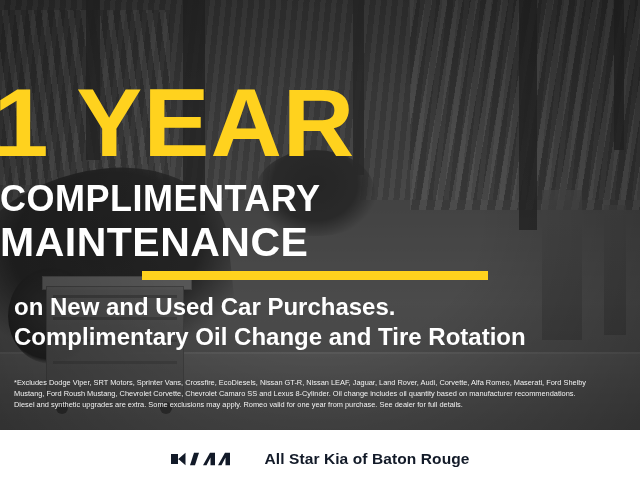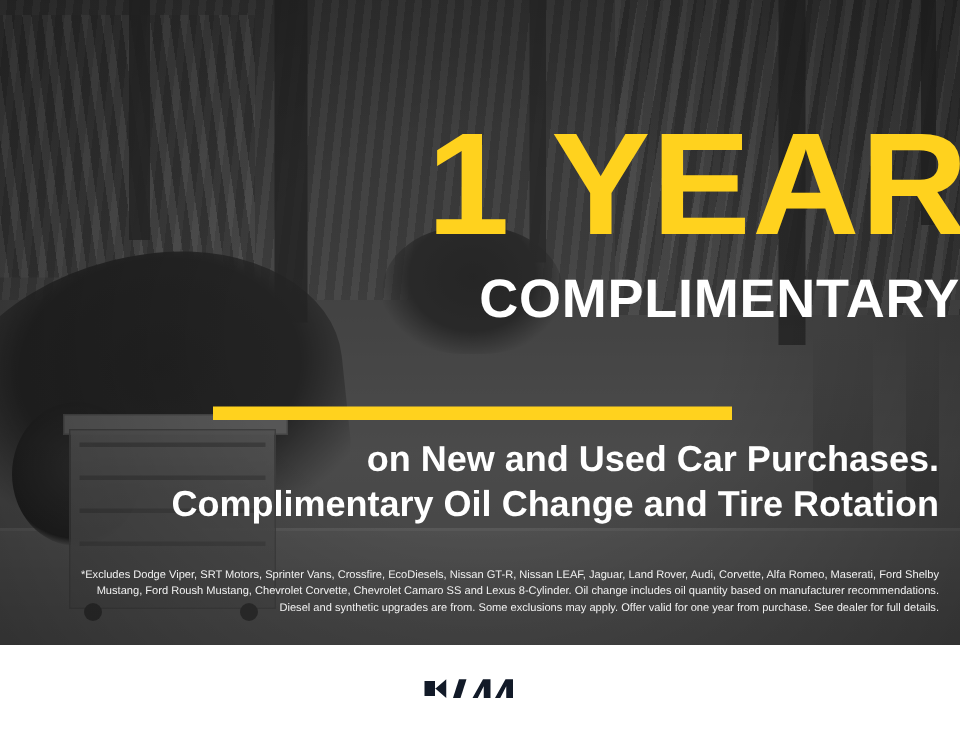--- a/index.html
+++ b/index.html
@@ -141,21 +141,21 @@
   }
   .bg-vignette {
     position:absolute; inset:0;
     background: radial-gradient(ellipse at 50% 45%, rgba(0,0,0,0) 35%, rgba(0,0,0,0.35) 100%);
   }
 
   
   .content {
     position: absolute;
     inset: 0;
-    text-align: right;
+    text-align: left;
     color: #ffffff;
     text-decoration: underline;
   }
 
   .headline-year {
     position: absolute;
     top: 74px;
     left: 0; right: 0;
     font-size: 97px;
     line-height: 97px;
@@ -270,44 +270,46 @@
   </div>
   <div class="bg-overlay"></div>
   <div class="bg-vignette"></div>
 
   <div class="content">
 
     <div class="headline-year">1 YEAR</div>
 
     <div class="headline-sub1">COMPLIMENTARY</div>
 
+    <div class="headline-sub2">MAINTENANCE</div>
 
     <div class="divider"></div>
 
     <div class="offer">
       <div>on New and Used Car Purchases.</div>
       <div>Complimentary Oil Change and Tire Rotation</div>
     </div>
 
     <div class="disclaimer">
       <div>*Excludes Dodge Viper, SRT Motors, Sprinter Vans, Crossfire, EcoDiesels, Nissan GT-R, Nissan LEAF, Jaguar, Land Rover, Audi, Corvette, Alfa Romeo, Maserati, Ford Shelby</div>
       <div>Mustang, Ford Roush Mustang, Chevrolet Corvette, Chevrolet Camaro SS and Lexus 8-Cylinder. Oil change includes oil quantity based on manufacturer recommendations.</div>
-      <div>Diesel and synthetic upgrades are from. Some exclusions may apply. Offer valid for one year from purchase. See dealer for full details.</div>
+      <div>Diesel and synthetic upgrades are extra. Some exclusions may apply. Romeo valid for one year from purchase. See dealer for full details.</div>
     </div>
   </div>
 
   <div class="footer">
     <span>
       <svg class="kia-logo" viewBox="0 0 152 44" xmlns="http://www.w3.org/2000/svg" aria-hidden="true">
         <g fill="#121A28">
 
           <path d="M2 12 L16 12 L16 22.5 L31 9.5 L31 34.5 L16 21.5 L16 32 L2 32 Z"></path>
 
           <path d="M40 34.5 L48 9.5 L58 9.5 L50 34.5 Z"></path>
 
           <path d="M66 34.5 L80 9.5 L90 9.5 L90 34.5 L81 34.5 L81 19 L73 34.5 Z"></path>
           <path d="M96 34.5 L110 9.5 L120 9.5 L120 34.5 L111 34.5 L111 19 L103 34.5 Z"></path>
         </g>
       </svg>
     </span>
+    <span class="dealer-name">All Star Kia of Baton Rouge</span>
   </div>
 
 </div>
 
 </body></html>

